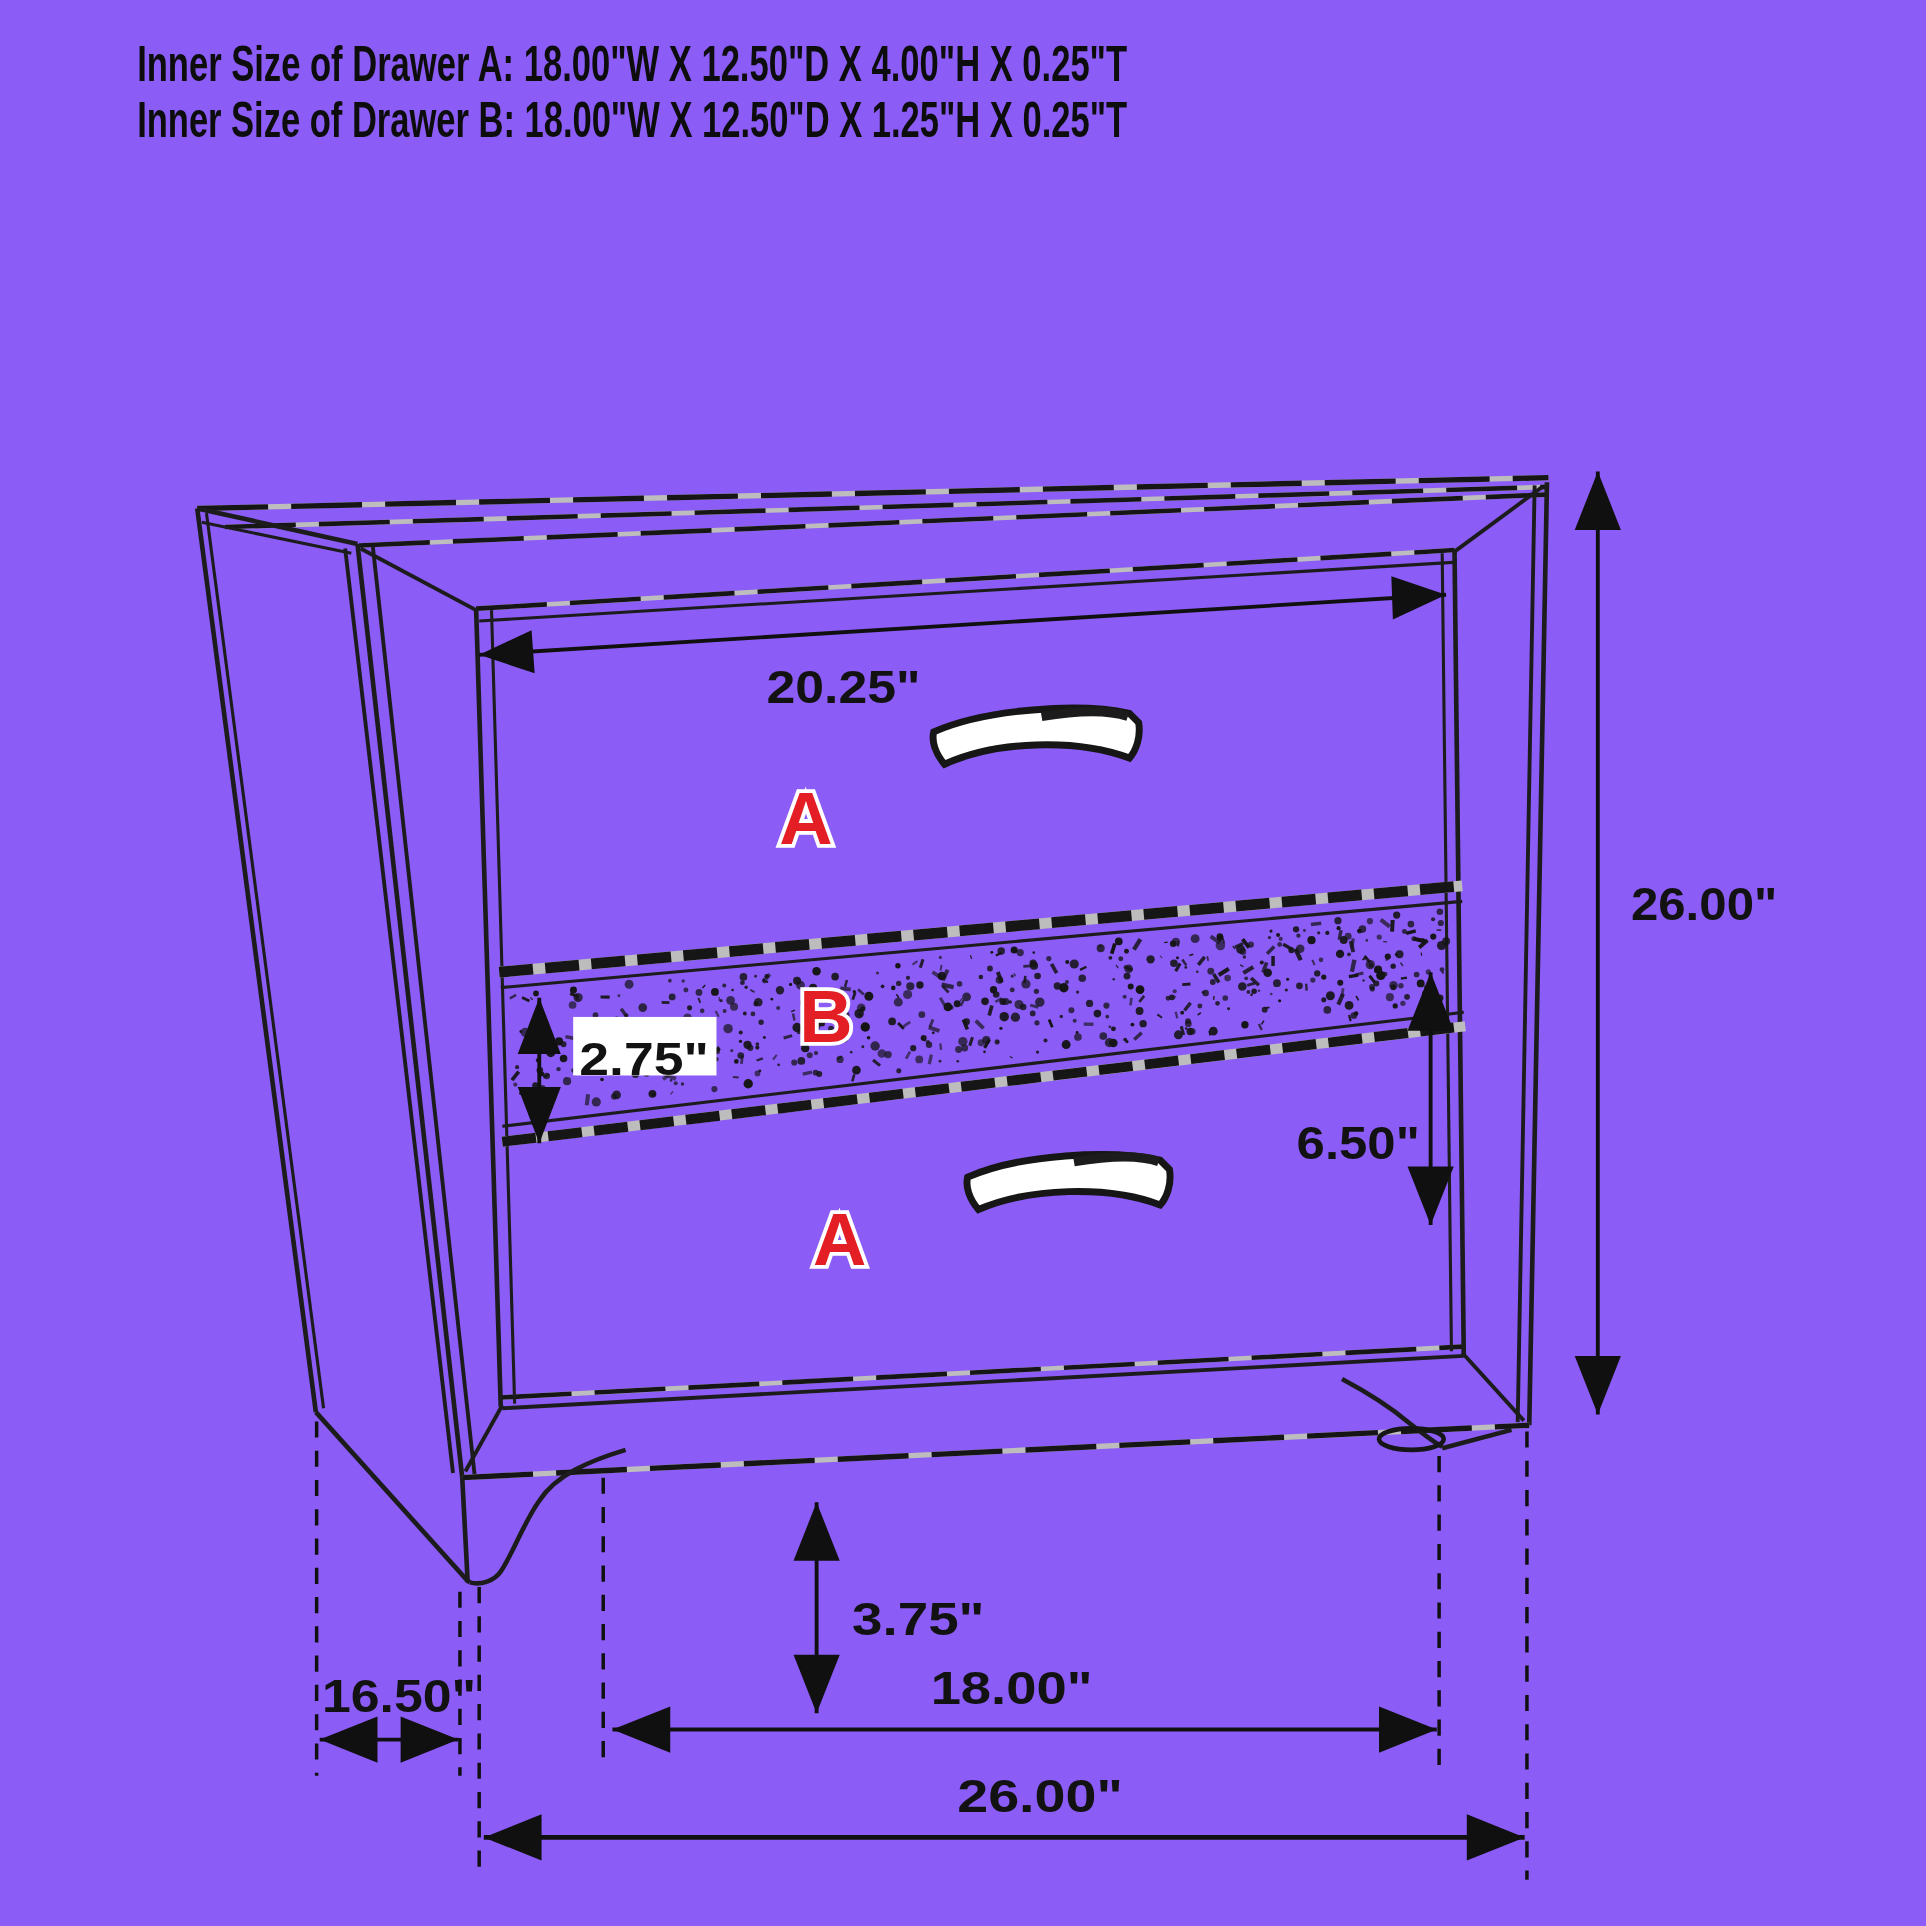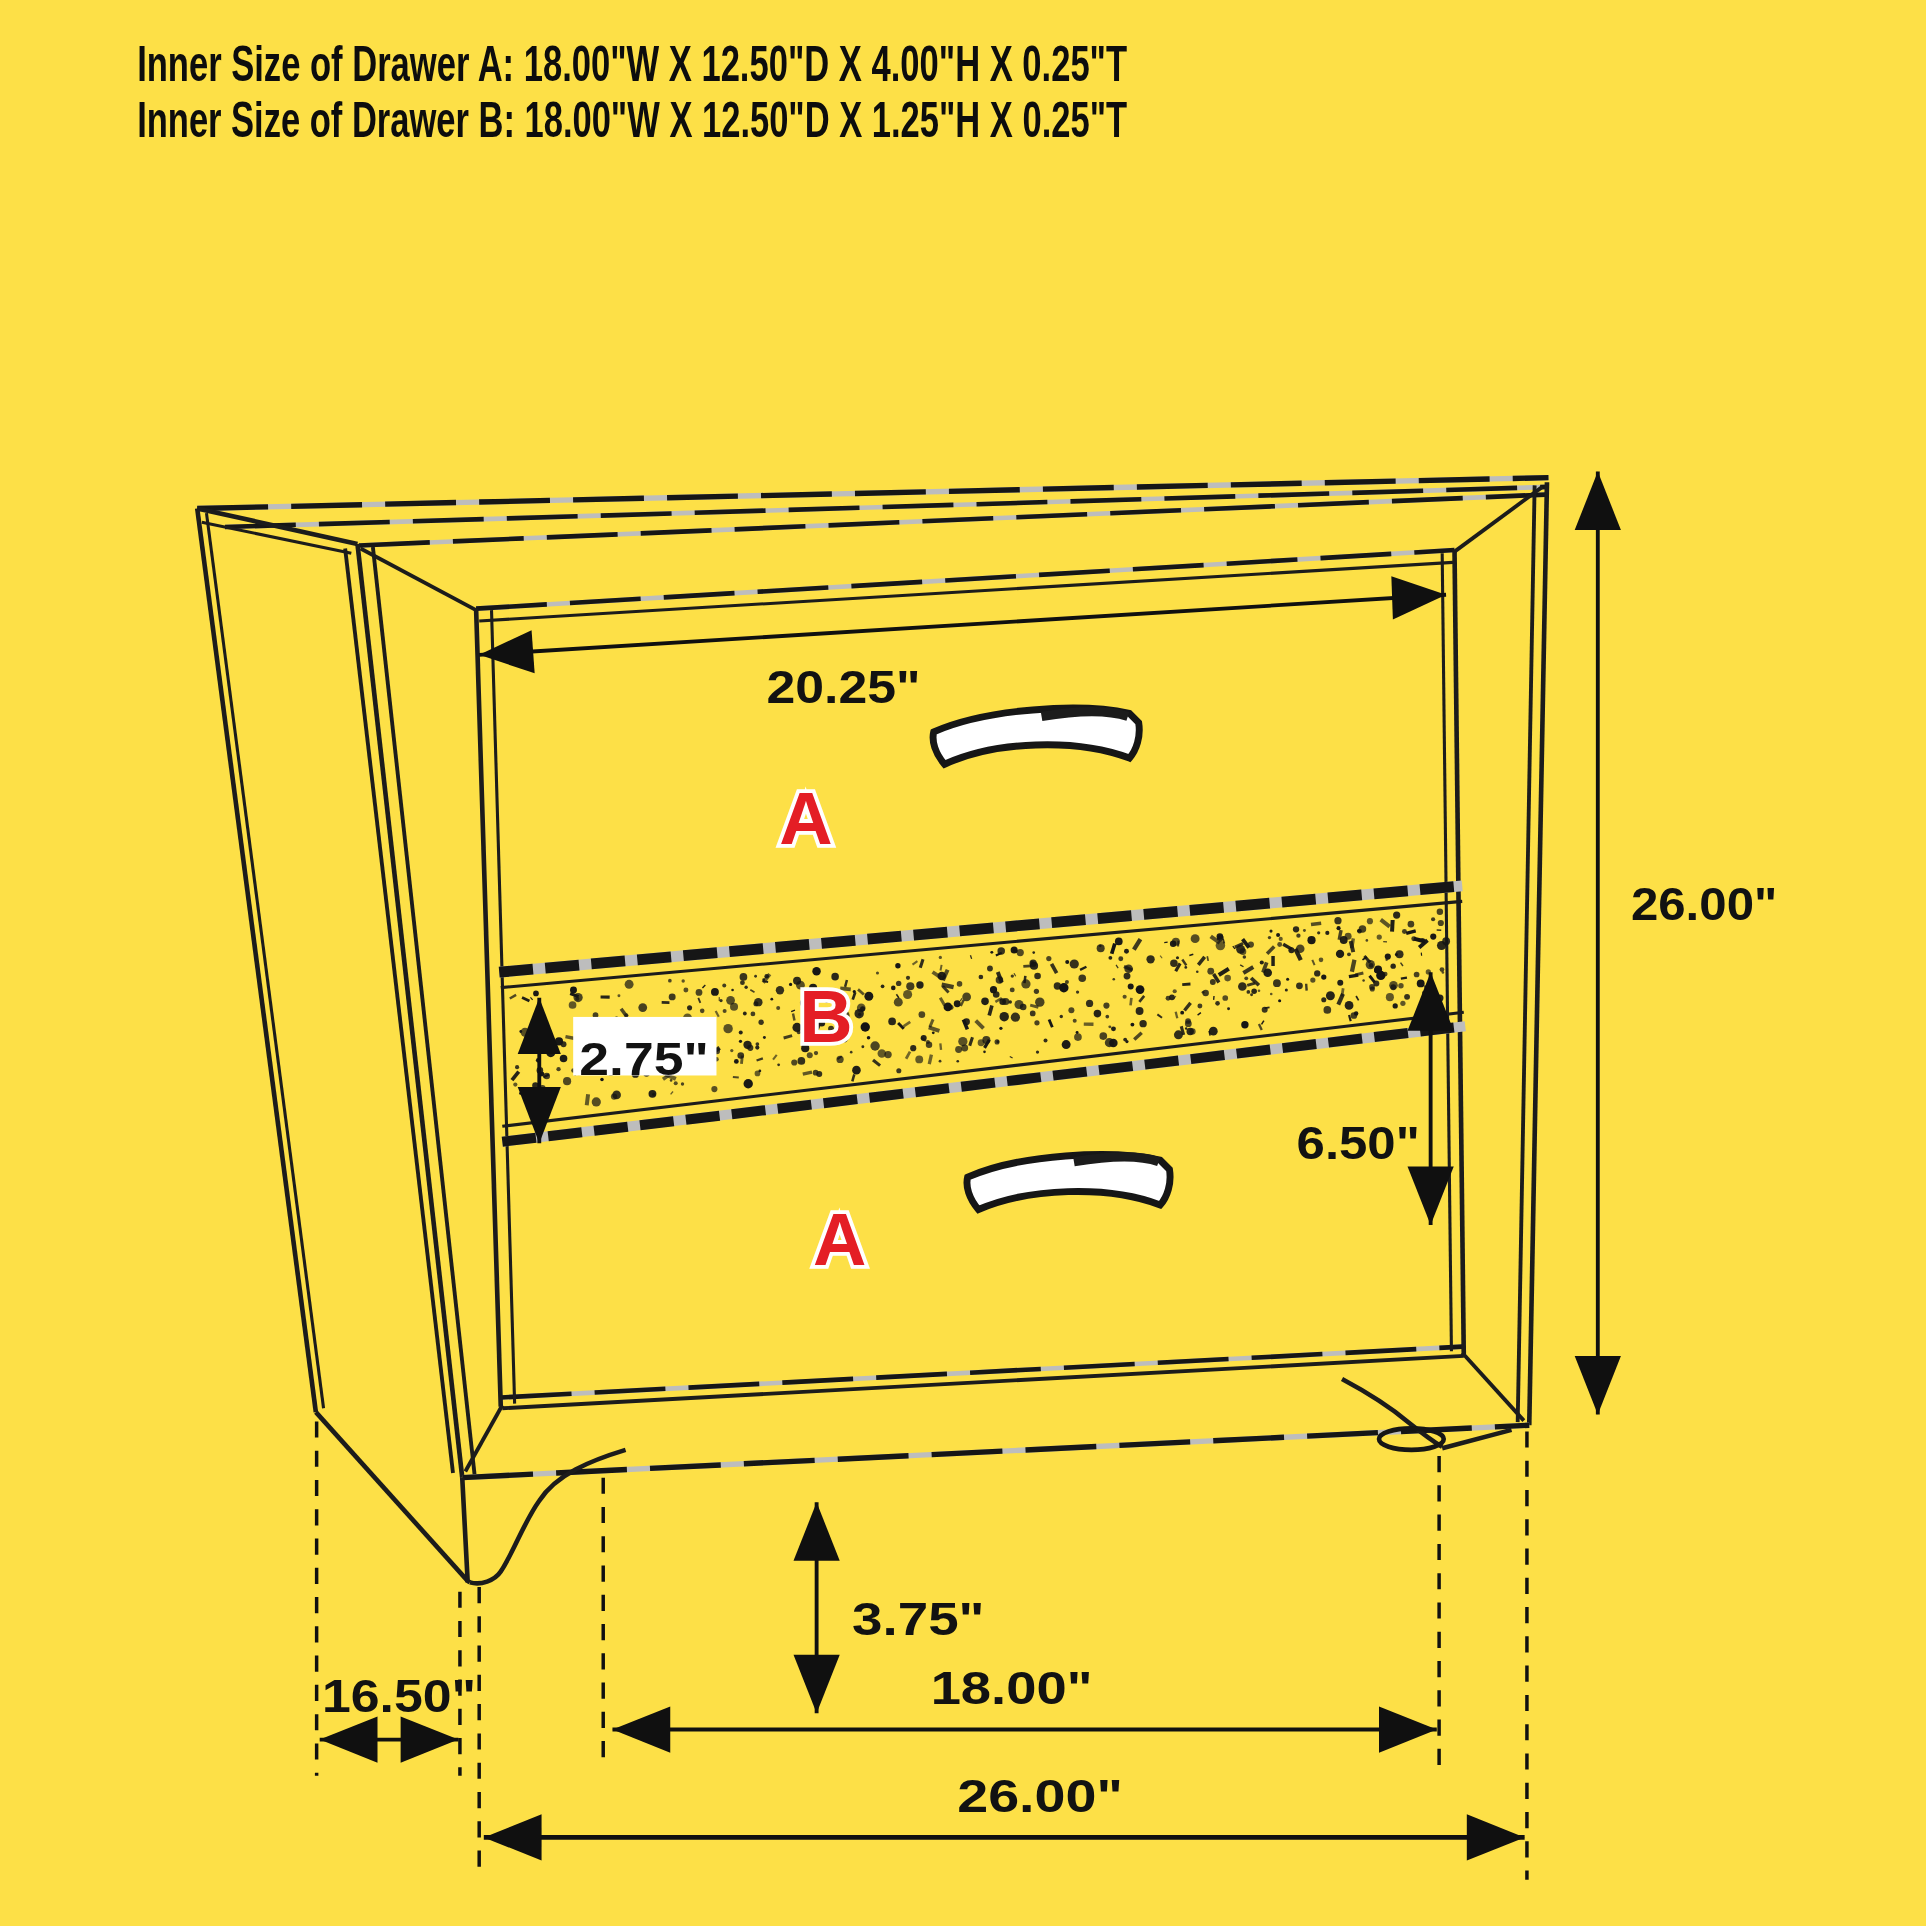--- a/index.html
+++ b/index.html
@@ -1,16 +1,16 @@
 <!DOCTYPE html>
 <html style="font-size:12.3px"><head>
 <meta charset="utf-8">
 <style>
   html,body{margin:0;padding:0;background:#ffffff;}
-  .stage{position:relative;width:1926px;height:1926px;background:#fde047;overflow:hidden;
+  .stage{position:relative;width:1926px;height:1926px;background:#8b5cf6;overflow:hidden;
          font-family:"Liberation Sans", sans-serif;}
   svg{position:absolute;left:0;top:0;}
   text{font-family:"Liberation Sans", sans-serif;}
   .hdr{font-weight:bold;font-size:64px;fill:#0d0d0d;}
   .dim{font-weight:bold;font-size:60px;fill:#121212;}
   .red{font-weight:bold;font-size:96px;fill:#e41e25;paint-order:stroke;stroke:#ffffff;stroke-width:10px;}
   .ln{stroke:#1c1c1c;fill:none;}
   .dual{stroke:#161616;fill:none;stroke-dasharray:92 30;}
   .dash-fine{stroke-dasharray:44 16;}
   .under{stroke:#bdbdbd;fill:none;stroke-dasharray:none;}

